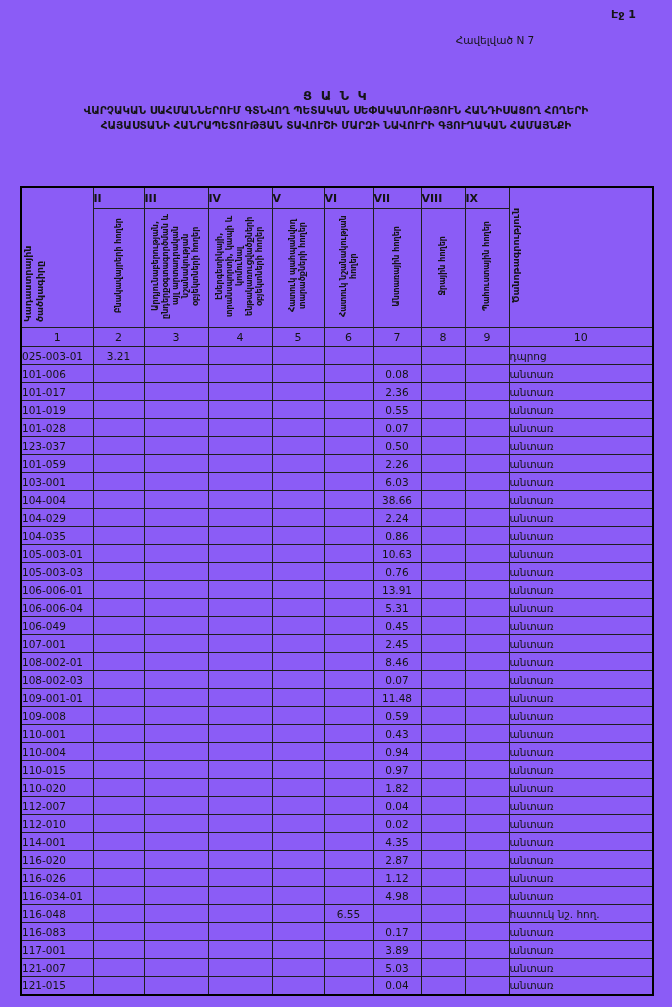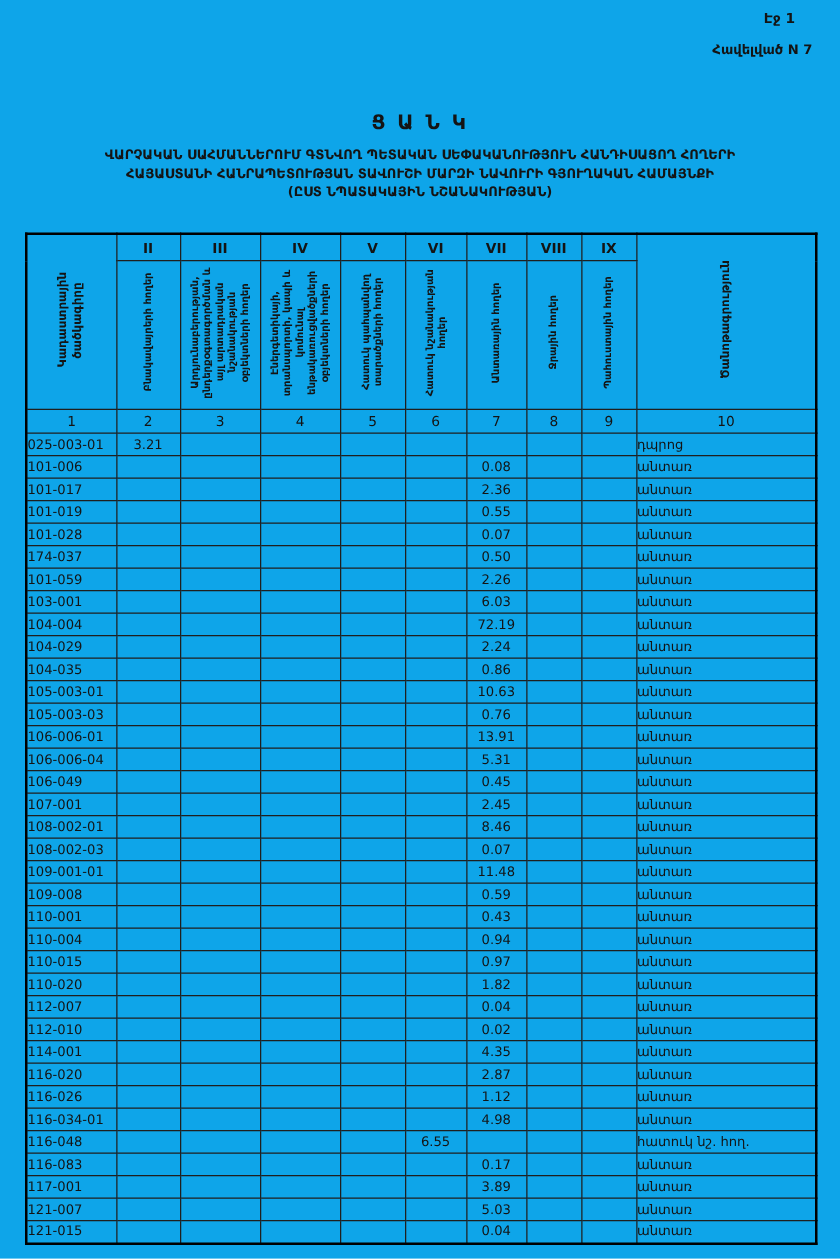--- a/index.html
+++ b/index.html
@@ -9,51 +9,50 @@
     height: 1007px;
     background: #ffffff;
     overflow: hidden;
     font-family: "DejaVu Sans", sans-serif;
     color: #141414;
   }
   .page {
     position: relative;
     width: 672px;
     height: 1007px;
-    background: #0ea5e9;
+    background: #8b5cf6;
   }
   .page-num {
     position: absolute;
     top: 8px;
     right: 36px;
     font-size: 11px;
     font-weight: bold;
   }
   .appendix {
     position: absolute;
     top: 33px;
     right: 22px;
     width: 310px;
-    text-align: right;
+    text-align: center;
     font-size: 10.5px;
-    font-weight: bold;
+    font-weight: normal;
     line-height: 1.35;
   }
   .titles {
     position: absolute;
     top: 88px;
     left: 0;
     right: 0;
     text-align: center;
   }
   .doc-title {
-    font-size: 16px;
+    font-size: 13px;
     font-weight: bold;
     letter-spacing: 2px;
-    margin-bottom: 10px;
   }
   .doc-subtitle {
     font-size: 10.5px;
     font-weight: bold;
     line-height: 1.45;
   }
   table.land-table {
     position: absolute;
     top: 186px;
     left: 20px;
@@ -65,21 +64,21 @@
   table.land-table th,
   table.land-table td {
     border: 1px solid #1f1f1f;
     padding: 0;
     overflow: hidden;
   }
   tr.numeral-row th {
     height: 20px;
     font-size: 11px;
     font-weight: bold;
-    text-align: center;
+    text-align: left;
     vertical-align: middle;
   }
   tr.category-row th {
     height: 118px;
     text-align: center;
     vertical-align: middle;
   }
   .vert {
     display: inline-block;
     writing-mode: vertical-rl;
@@ -121,21 +120,20 @@
 
   <div class="appendix">
     <div>Հավելված N 7</div>
   </div>
 
   <div class="titles">
     <div class="doc-title">Ց Ա Ն Կ</div>
     <div class="doc-subtitle">
       <div>ՎԱՐՉԱԿԱՆ ՍԱՀՄԱՆՆԵՐՈՒՄ ԳՏՆՎՈՂ ՊԵՏԱԿԱՆ ՍԵՓԱԿԱՆՈՒԹՅՈՒՆ ՀԱՆԴԻՍԱՑՈՂ ՀՈՂԵՐԻ</div>
       <div>ՀԱՅԱՍՏԱՆԻ ՀԱՆՐԱՊԵՏՈՒԹՅԱՆ ՏԱՎՈՒՇԻ ՄԱՐԶԻ ՆԱՎՈՒՐԻ ԳՅՈՒՂԱԿԱՆ ՀԱՄԱՅՆՔԻ</div>
-      <div>(ԸՍՏ ՆՊԱՏԱԿԱՅԻՆ ՆՇԱՆԱԿՈՒԹՅԱՆ)</div>
     </div>
   </div>
 
   <table class="land-table">
     <colgroup>
       <col style="width:72px">
         <col style="width:51px">
         <col style="width:64px">
         <col style="width:64px">
       <col style="width:52px">
@@ -240,21 +238,21 @@
           <td class="cell-num"></td>
           <td class="cell-num"></td>
           <td class="cell-num"></td>
           <td class="cell-num"></td>
           <td class="cell-num">0.07</td>
           <td class="cell-num"></td>
           <td class="cell-num"></td>
           <td class="cell-note">անտառ</td>
         </tr>
         <tr>
-          <td class="cell-code">174-037</td>
+          <td class="cell-code">123-037</td>
           <td class="cell-num"></td>
           <td class="cell-num"></td>
           <td class="cell-num"></td>
           <td class="cell-num"></td>
           <td class="cell-num"></td>
           <td class="cell-num">0.50</td>
           <td class="cell-num"></td>
           <td class="cell-num"></td>
           <td class="cell-note">անտառ</td>
         </tr>
@@ -282,21 +280,21 @@
           <td class="cell-num"></td>
           <td class="cell-note">անտառ</td>
         </tr>
         <tr>
           <td class="cell-code">104-004</td>
           <td class="cell-num"></td>
           <td class="cell-num"></td>
           <td class="cell-num"></td>
           <td class="cell-num"></td>
           <td class="cell-num"></td>
-          <td class="cell-num">72.19</td>
+          <td class="cell-num">38.66</td>
           <td class="cell-num"></td>
           <td class="cell-num"></td>
           <td class="cell-note">անտառ</td>
         </tr>
         <tr>
           <td class="cell-code">104-029</td>
           <td class="cell-num"></td>
           <td class="cell-num"></td>
           <td class="cell-num"></td>
           <td class="cell-num"></td>

